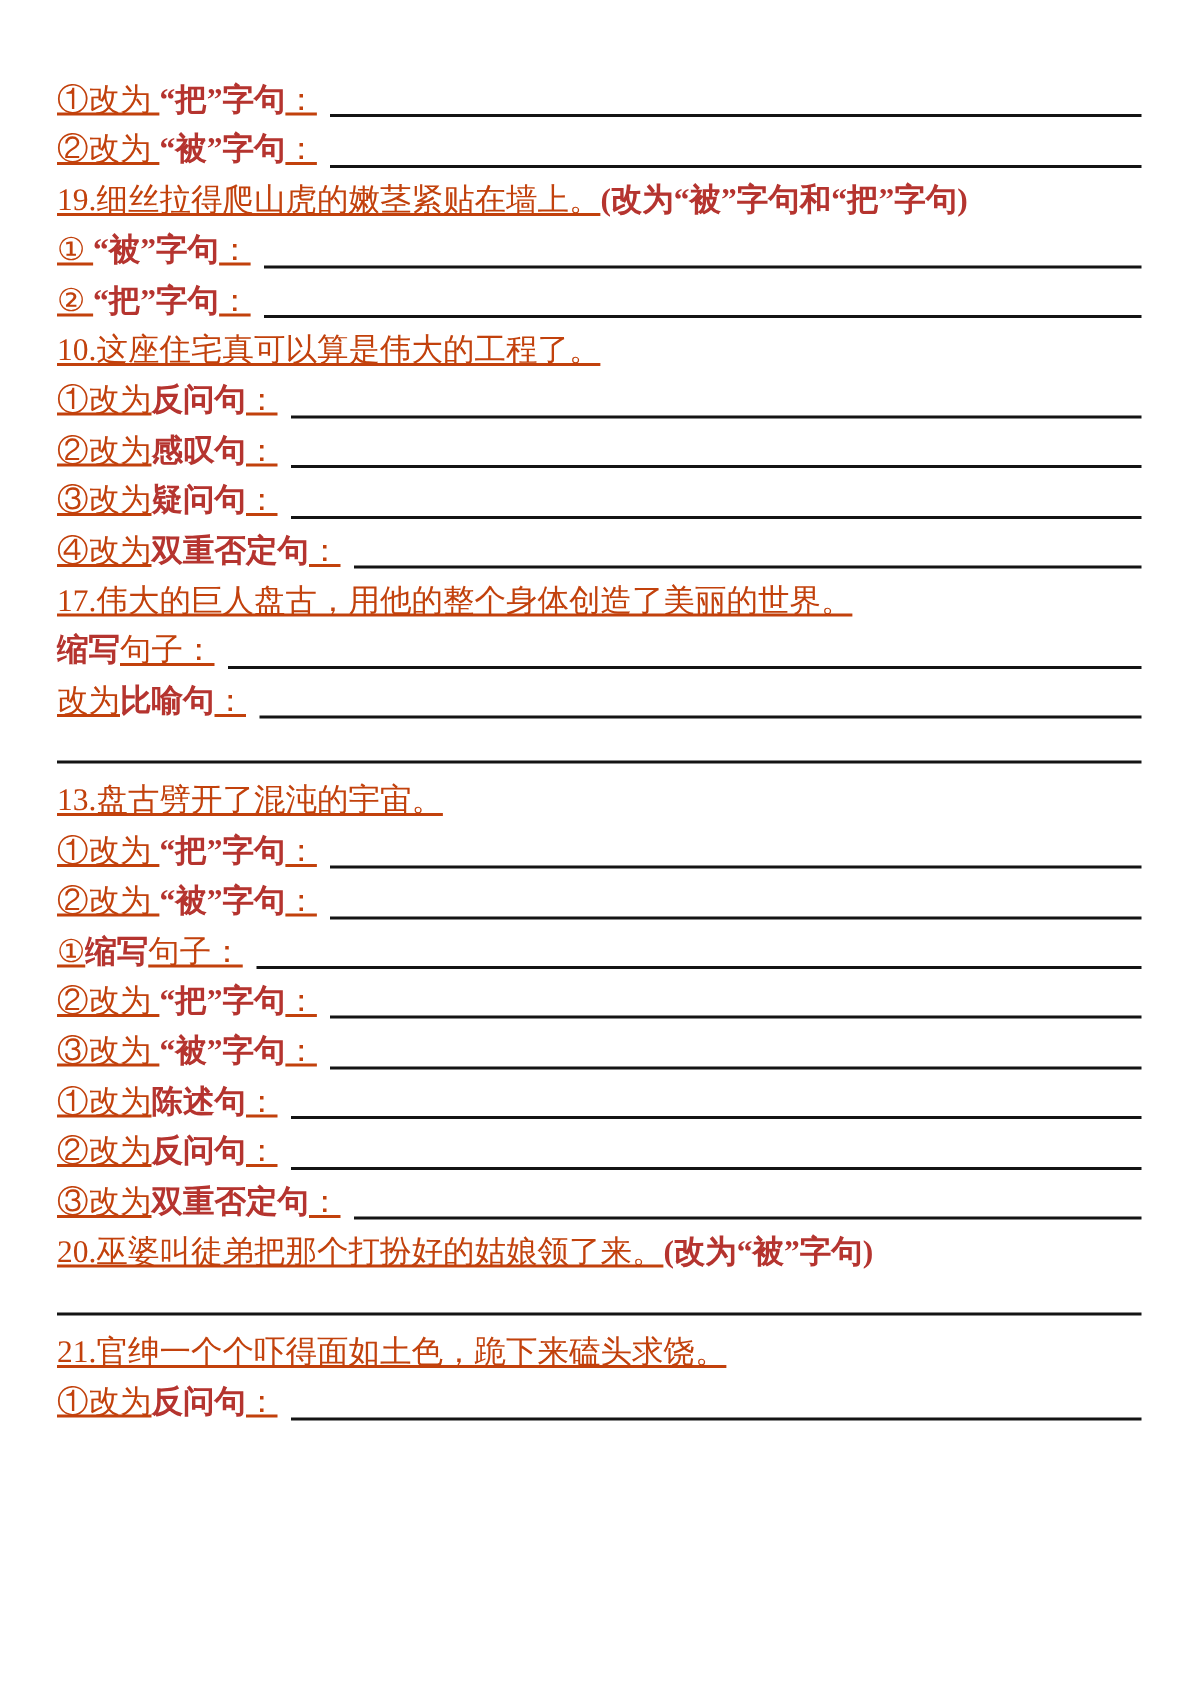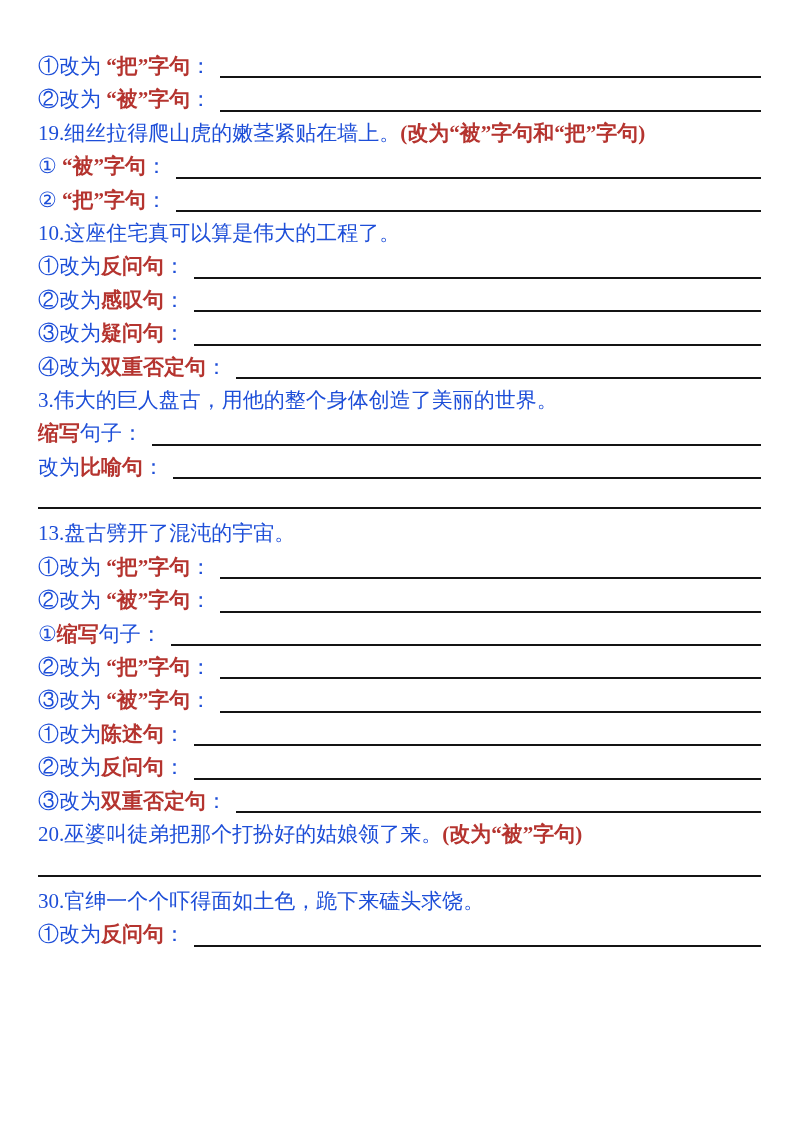--- a/index.html
+++ b/index.html
@@ -24,21 +24,21 @@
   .row {
     display: flex;
     align-items: center;
     height: 33.4px;
     font-size: 21px;
     line-height: 33.4px;
     white-space: pre;
     position: relative;
   }
   .seg { display: inline-block; }
-  .seg.black { color: #1d4ed8; }
+  .seg.black { color: #c2410c; text-decoration: underline; }
   .seg.red   { color: #b5342f; font-weight: bold; }
   .blank {
     flex: 1 1 auto;
     min-width: 40px;
     height: 1.02em;
     margin-left: 9px;
     border-bottom: 2px solid #141414;
   }
   .row.line .full-line {
     position: absolute;
@@ -56,31 +56,31 @@
       <div class="row answer"><span class="seg black">①改为 </span><span class="seg red">“把”字句</span><span class="seg black">：</span><span class="blank"></span></div>
       <div class="row answer"><span class="seg black">②改为 </span><span class="seg red">“被”字句</span><span class="seg black">：</span><span class="blank"></span></div>
       <div class="row question"><span class="seg black">19.细丝拉得爬山虎的嫩茎紧贴在墙上。</span><span class="seg red">(改为“被”字句和“把”字句)</span></div>
       <div class="row answer"><span class="seg black">① </span><span class="seg red">“被”字句</span><span class="seg black">：</span><span class="blank"></span></div>
       <div class="row answer"><span class="seg black">② </span><span class="seg red">“把”字句</span><span class="seg black">：</span><span class="blank"></span></div>
       <div class="row question"><span class="seg black">10.这座住宅真可以算是伟大的工程了。</span></div>
       <div class="row answer"><span class="seg black">①改为</span><span class="seg red">反问句</span><span class="seg black">：</span><span class="blank"></span></div>
       <div class="row answer"><span class="seg black">②改为</span><span class="seg red">感叹句</span><span class="seg black">：</span><span class="blank"></span></div>
       <div class="row answer"><span class="seg black">③改为</span><span class="seg red">疑问句</span><span class="seg black">：</span><span class="blank"></span></div>
       <div class="row answer"><span class="seg black">④改为</span><span class="seg red">双重否定句</span><span class="seg black">：</span><span class="blank"></span></div>
-      <div class="row question"><span class="seg black">3.伟大的巨人盘古，用他的整个身体创造了美丽的世界。</span></div>
+      <div class="row question"><span class="seg black">17.伟大的巨人盘古，用他的整个身体创造了美丽的世界。</span></div>
       <div class="row answer"><span class="seg red">缩写</span><span class="seg black">句子：</span><span class="blank"></span></div>
       <div class="row answer"><span class="seg black">改为</span><span class="seg red">比喻句</span><span class="seg black">：</span><span class="blank"></span></div>
       <div class="row line"><span class="full-line"></span></div>
       <div class="row question"><span class="seg black">13.盘古劈开了混沌的宇宙。</span></div>
       <div class="row answer"><span class="seg black">①改为 </span><span class="seg red">“把”字句</span><span class="seg black">：</span><span class="blank"></span></div>
       <div class="row answer"><span class="seg black">②改为 </span><span class="seg red">“被”字句</span><span class="seg black">：</span><span class="blank"></span></div>
       <div class="row answer"><span class="seg black">①</span><span class="seg red">缩写</span><span class="seg black">句子：</span><span class="blank"></span></div>
       <div class="row answer"><span class="seg black">②改为 </span><span class="seg red">“把”字句</span><span class="seg black">：</span><span class="blank"></span></div>
       <div class="row answer"><span class="seg black">③改为 </span><span class="seg red">“被”字句</span><span class="seg black">：</span><span class="blank"></span></div>
       <div class="row answer"><span class="seg black">①改为</span><span class="seg red">陈述句</span><span class="seg black">：</span><span class="blank"></span></div>
       <div class="row answer"><span class="seg black">②改为</span><span class="seg red">反问句</span><span class="seg black">：</span><span class="blank"></span></div>
       <div class="row answer"><span class="seg black">③改为</span><span class="seg red">双重否定句</span><span class="seg black">：</span><span class="blank"></span></div>
       <div class="row question"><span class="seg black">20.巫婆叫徒弟把那个打扮好的姑娘领了来。</span><span class="seg red">(改为“被”字句)</span></div>
       <div class="row line"><span class="full-line"></span></div>
-      <div class="row question"><span class="seg black">30.官绅一个个吓得面如土色，跪下来磕头求饶。</span></div>
+      <div class="row question"><span class="seg black">21.官绅一个个吓得面如土色，跪下来磕头求饶。</span></div>
       <div class="row answer"><span class="seg black">①改为</span><span class="seg red">反问句</span><span class="seg black">：</span><span class="blank"></span></div>
     </div>
 </main>
 
 </body></html>

